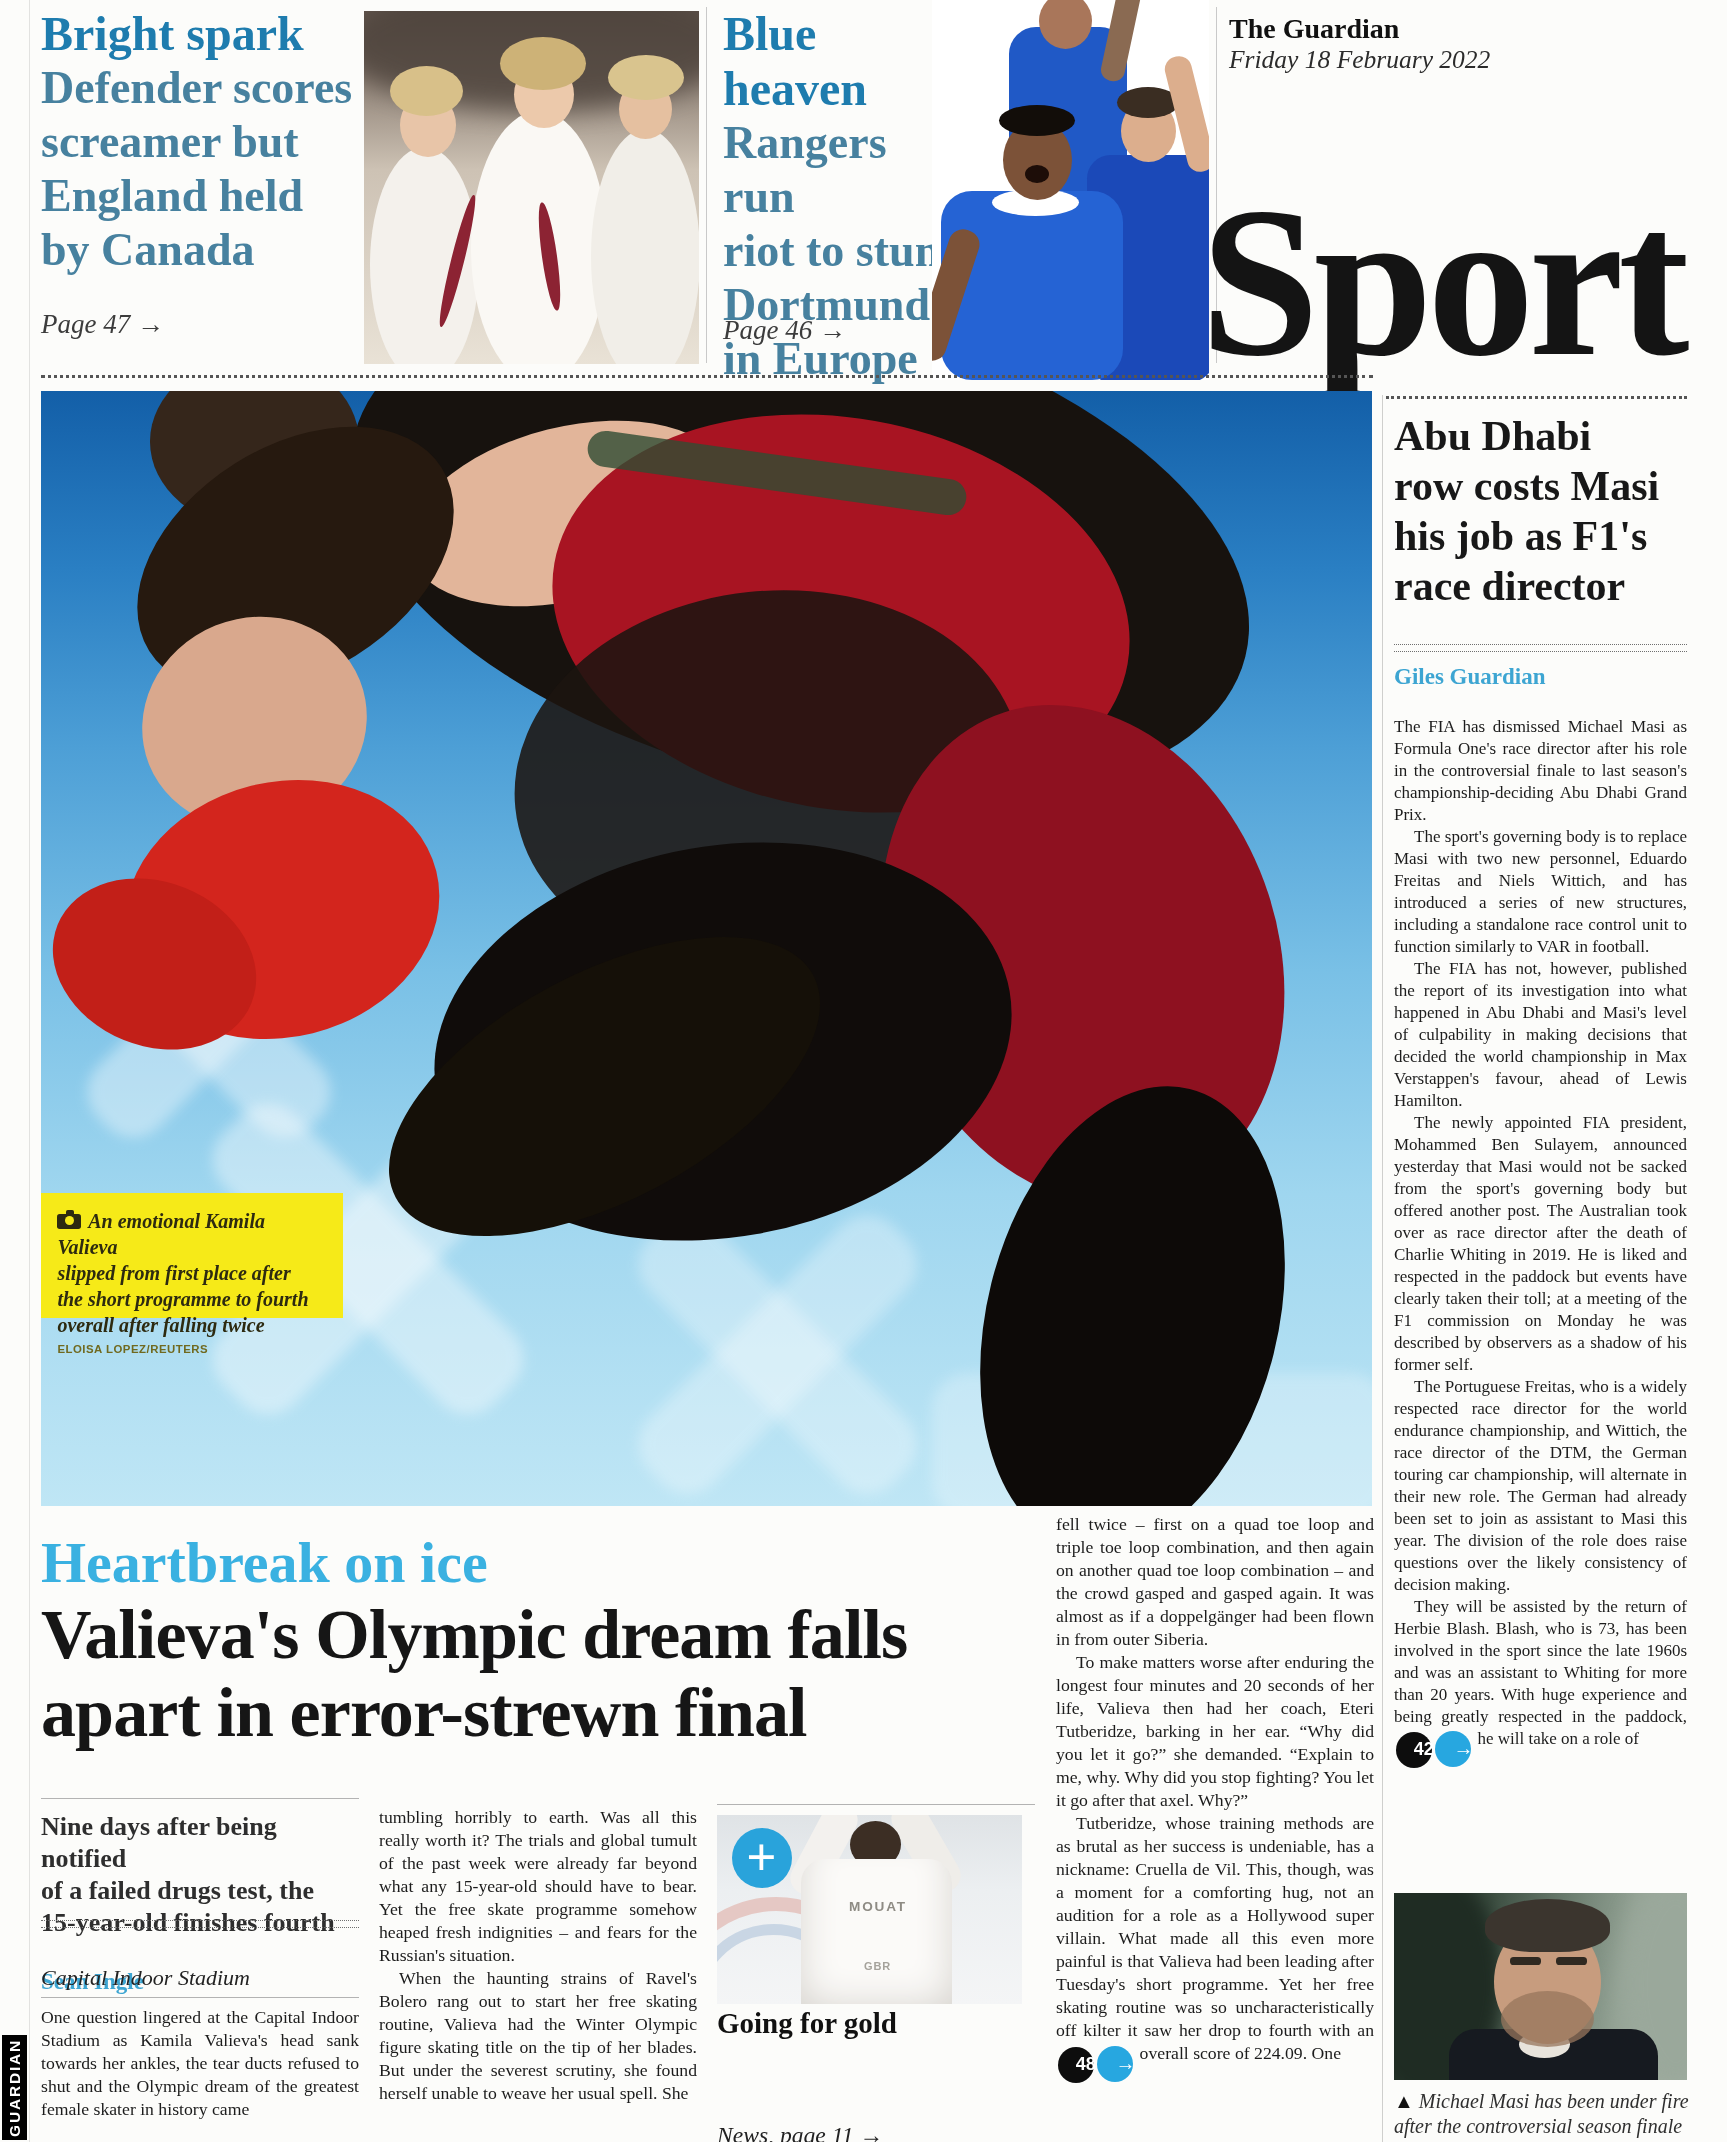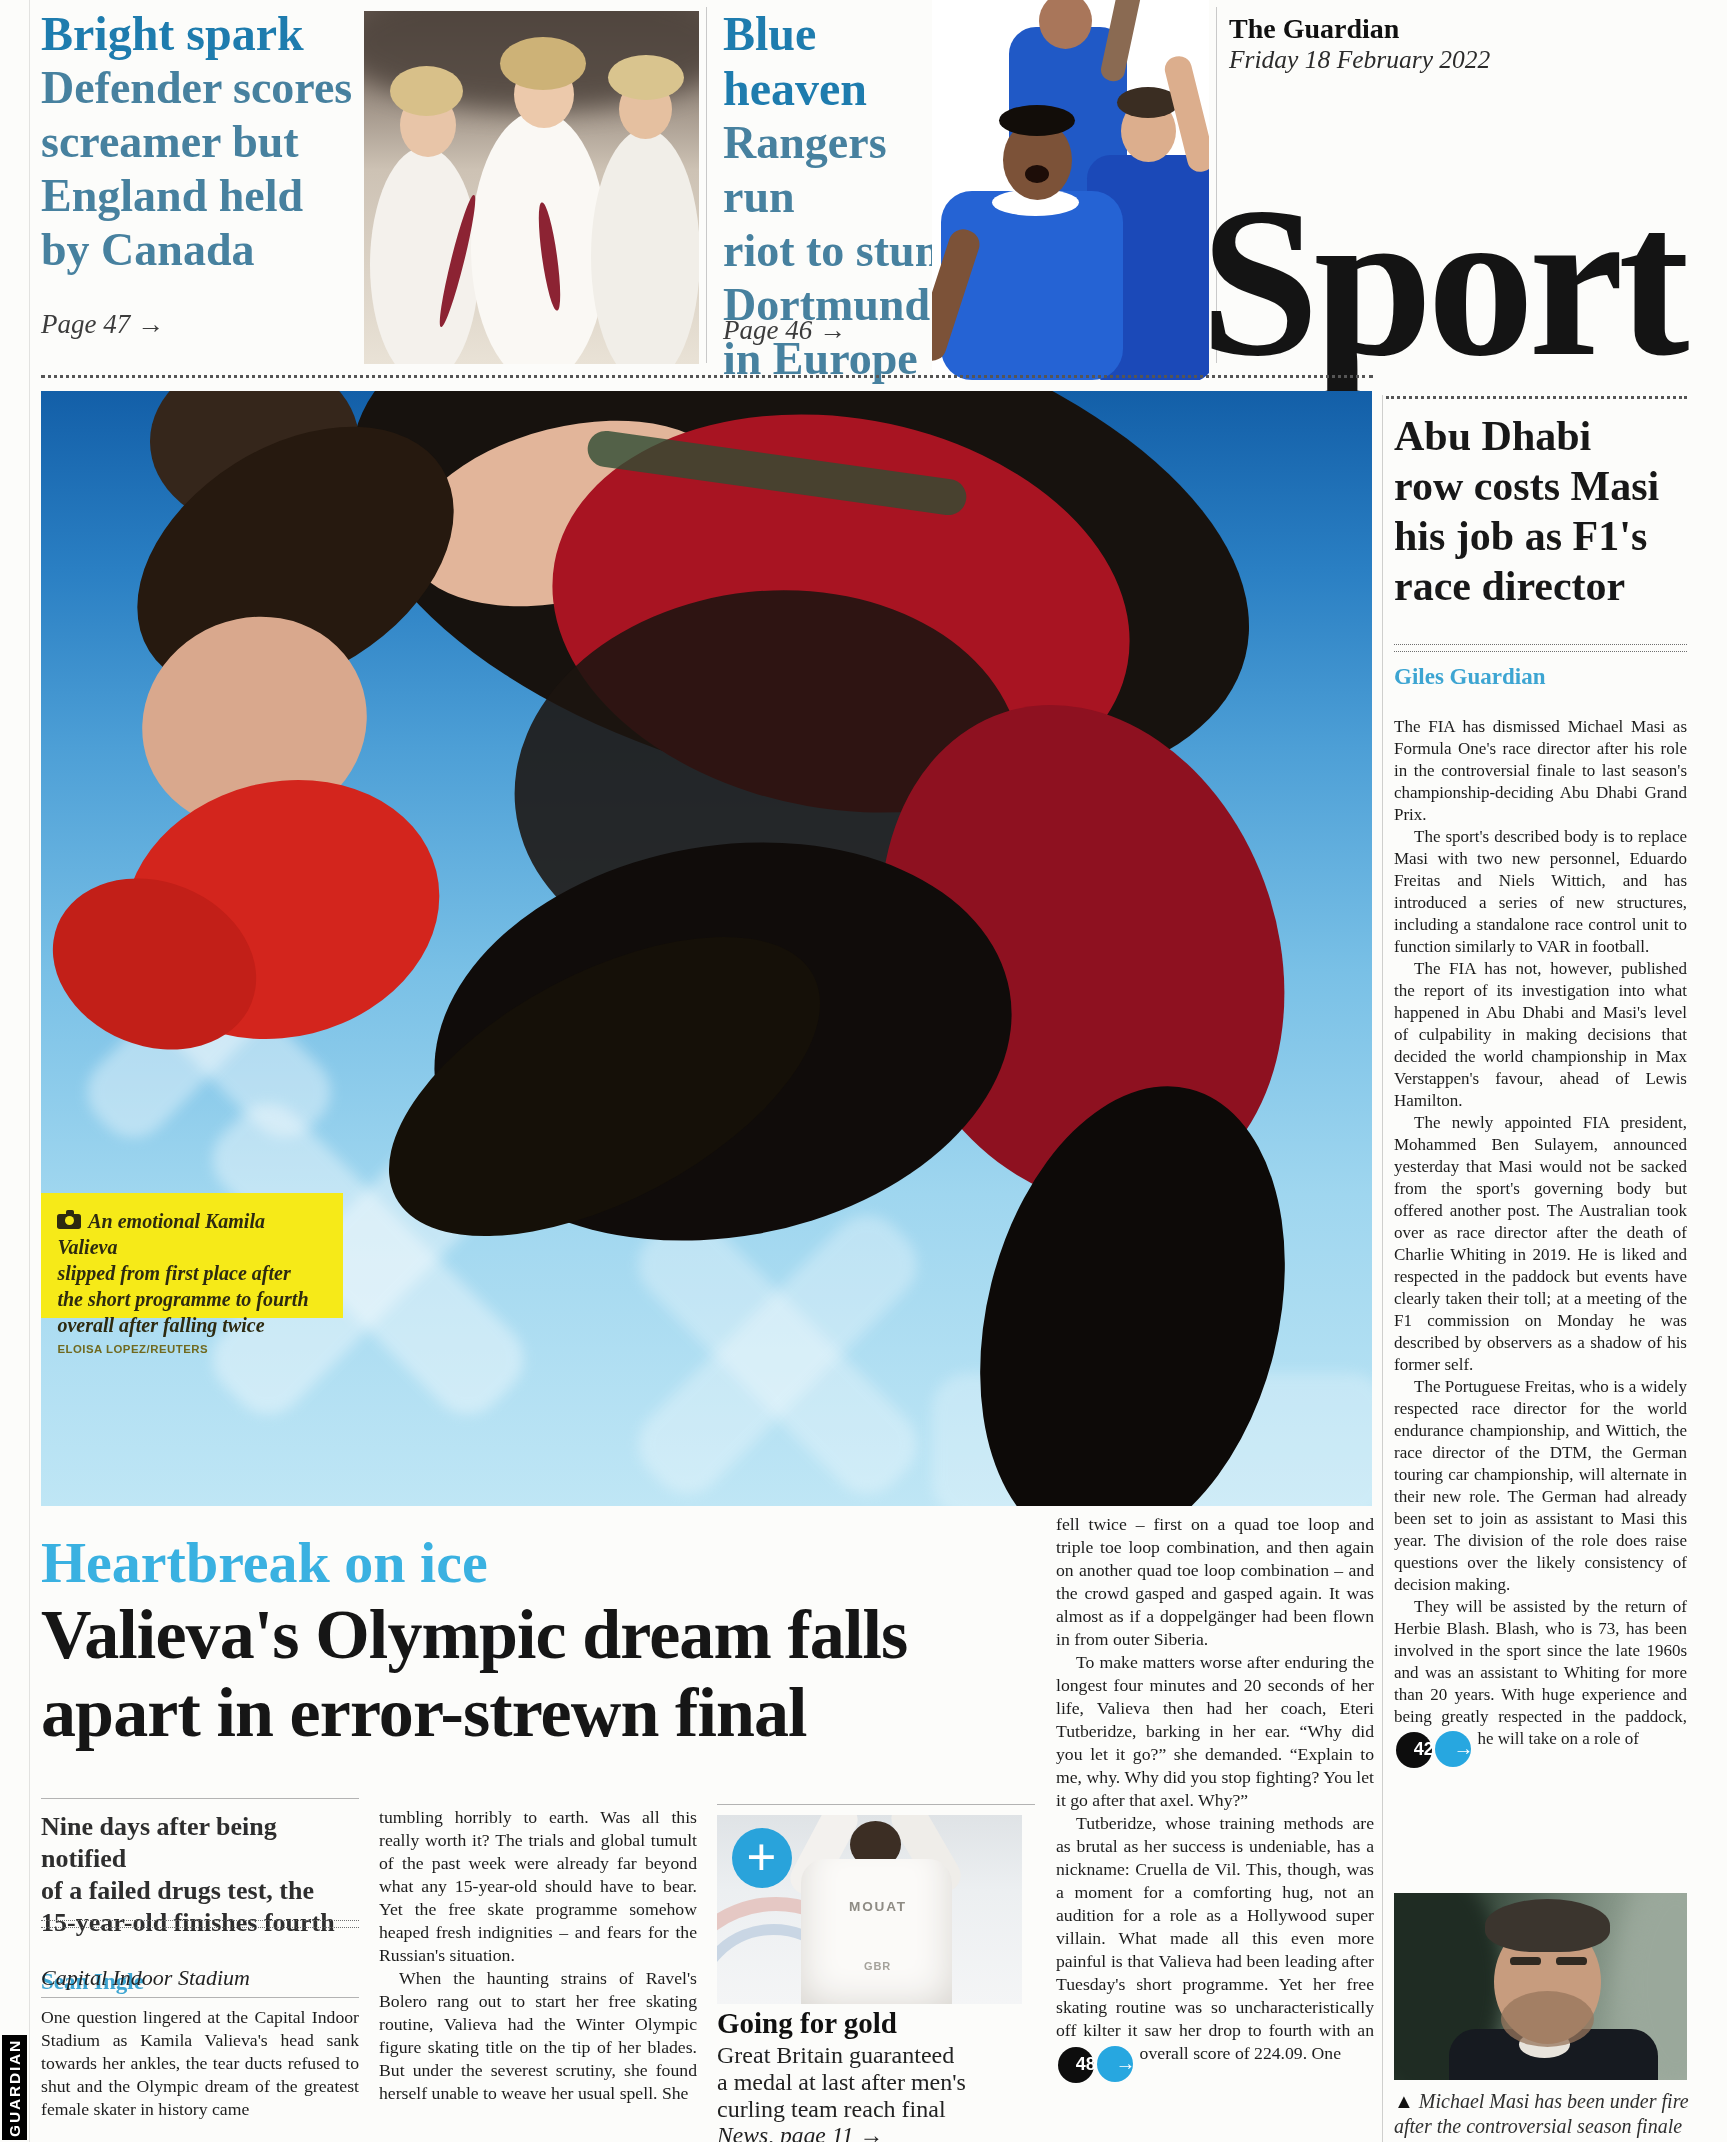--- a/index.html
+++ b/index.html
@@ -202,23 +202,20 @@
     <div class="blob" style="left:191px;top:-18px;width:36px;height:100px;background:#efede9;transform:rotate(-30deg);border-radius:16.4px;"></div>
     <div class="blob" style="left:133px;top:5.5px;width:51px;height:47px;background:#3c2e24;"></div>
     <div class="blob" style="left:84px;top:44px;width:151px;height:173px;background:#fbfaf8;border-radius:23.6px;box-shadow:inset 0 -27px 36px #d8d5d0;"></div>
     <div style="position:absolute;left:120px;top:84px;width:82px;text-align:center;font:bold 13.6px 'Liberation Sans',sans-serif;color:#8e8b84;letter-spacing:1.8px;">MOUAT</div>
     <div style="position:absolute;left:133px;top:145px;width:55px;text-align:center;font:bold 11px 'Liberation Sans',sans-serif;color:#a5a29b;letter-spacing:0.9px;">GBR</div>
     <div id="plus-circle" class="abs" style="left:14.5px;top:12.7px;">
         <span>+</span>
       </div>
   </div>
   <div class="abs promo-title" style="left:717px;top:2007px;">Going for gold</div>
-  <div class="abs promo-text pre" style="left:717px;top:2042px;width:318px;">Great Britain guaranteed
-a medal at last after men's
-curling team reach final</div>
   <div class="abs promo-link" style="left:717px;top:2122px;">News, page 11 →</div>
 
   <div class="abs body-col just" style="left:1056px;top:1513px;width:318px;height:630px;overflow:hidden;">
     <p>fell twice – first on a quad toe loop and triple toe loop combination, and then again on another quad toe loop combination – and the crowd gasped and gasped again. It was almost as if a doppelgänger had been flown in from outer Siberia.</p>
     <p class="ind">To make matters worse after enduring the longest four minutes and 20 seconds of her life, Valieva then had her coach, Eteri Tutberidze, barking in her ear. “Why did you let it go?” she demanded. “Explain to me, why. Why did you stop fighting? You let it go after that axel. Why?”</p>
     <p class="ind"><span>Tutberidze, whose training methods are as brutal as her success is undeniable, has a nickname: Cruella de Vil. This, though, was a moment for a comforting hug, not an audition for a role as a Hollywood super villain. What made all this even more painful is that Valieva had been leading after Tuesday's short programme. Yet her free skating routine was so uncharacteristically off kilter it saw her drop to fourth with an</span>
       <span class="jump">48</span><span class="jump blue">→</span>
       <span>overall score of 224.09. One</span></p>
   </div>
 
@@ -227,21 +224,21 @@
 
   <div class="abs f1-hl pre" style="left:1394px;top:411px;width:300px;">Abu Dhabi
 row costs Masi
 his job as F1's
 race director</div>
   <div class="abs dblrule" style="left:1394px;top:644px;width:293px;"></div>
   <div class="abs byline" style="left:1394px;top:664px;">Giles Guardian</div>
 
   <div class="abs f1-body just" style="left:1394px;top:716px;width:293px;height:1164px;overflow:hidden;">
     <p style="margin:0;">The FIA has dismissed Michael Masi as Formula One's race director after his role in the controversial finale to last season's championship-deciding Abu Dhabi Grand Prix.</p>
-    <p class="ind" style="margin:0;">The sport's described body is to replace Masi with two new personnel, Eduardo Freitas and Niels Wittich, and has introduced a series of new structures, including a standalone race control unit to function similarly to VAR in football.</p>
+    <p class="ind" style="margin:0;">The sport's governing body is to replace Masi with two new personnel, Eduardo Freitas and Niels Wittich, and has introduced a series of new structures, including a standalone race control unit to function similarly to VAR in football.</p>
     <p class="ind" style="margin:0;">The FIA has not, however, published the report of its investigation into what happened in Abu Dhabi and Masi's level of culpability in making decisions that decided the world championship in Max Verstappen's favour, ahead of Lewis Hamilton.</p>
     <p class="ind" style="margin:0;">The newly appointed FIA president, Mohammed Ben Sulayem, announced yesterday that Masi would not be sacked from the sport's governing body but offered another post. The Australian took over as race director after the death of Charlie Whiting in 2019. He is liked and respected in the paddock but events have clearly taken their toll; at a meeting of the F1 commission on Monday he was described by observers as a shadow of his former self.</p>
     <p class="ind" style="margin:0;">The Portuguese Freitas, who is a widely respected race director for the world endurance championship, and Wittich, the race director of the DTM, the German touring car championship, will alternate in their new role. The German had already been set to join as assistant to Masi this year. The division of the role does raise questions over the likely consistency of decision making.</p>
     <p class="ind" style="margin:0;"><span>They will be assisted by the return of Herbie Blash. Blash, who is 73, has been involved in the sport since the late 1960s and was an assistant to Whiting for more than 20 years. With huge experience and being greatly respected in the paddock,</span>
       <span class="jump">42</span><span class="jump blue">→</span>
       <span>he will take on a role of</span></p>
   </div>
 
   <div id="masi-img" class="ph" style="left:1394px;top:1893px;width:293px;height:187px;">
     <div class="blob" style="left:-36px;top:-27px;width:145px;height:236px;background:#1f2c23;filter:blur(9px);"></div>

